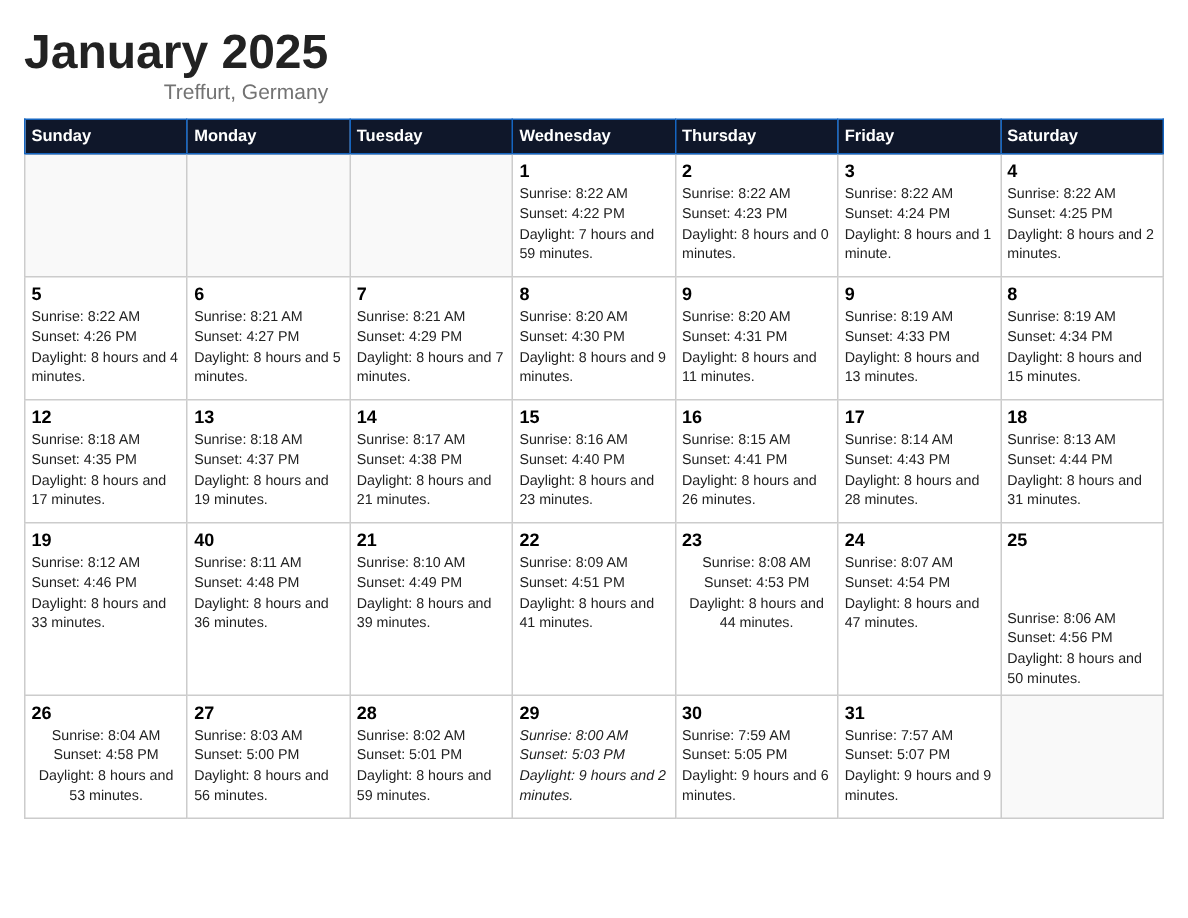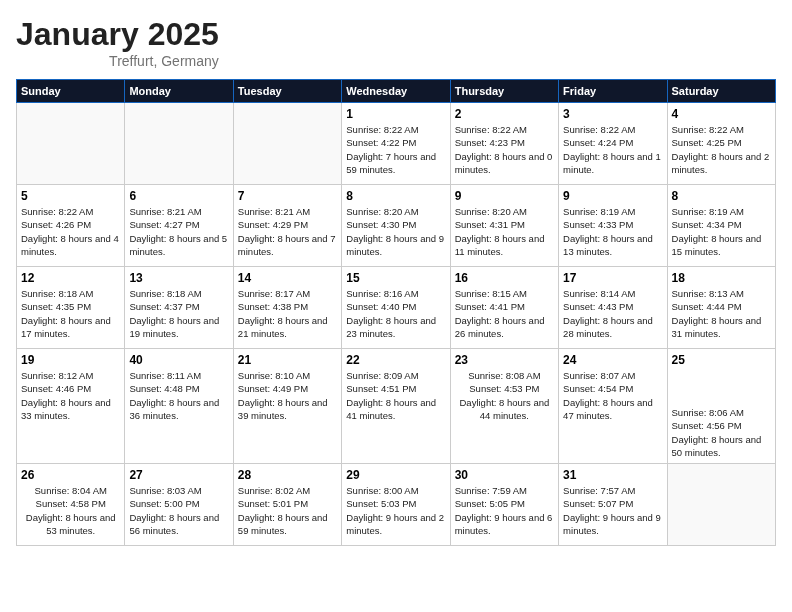--- a/index.html
+++ b/index.html
@@ -282,21 +282,21 @@
 Daylight: 8 hours and 56 minutes.</div>
         </td>
         <td>
           <span class="day-num">28</span>
           <div class="cell-text" style="white-space: pre-line;">Sunrise: 8:02 AM
 Sunset: 5:01 PM
 Daylight: 8 hours and 59 minutes.</div>
         </td>
         <td>
           <span class="day-num">29</span>
-          <div class="cell-text" style="white-space: pre-line;">Sunrise: 8:00 AM
+          <div class="cell-text" style="white-space: pre-line; font-style: italic;">Sunrise: 8:00 AM
 Sunset: 5:03 PM
 Daylight: 9 hours and 2 minutes.</div>
         </td>
         <td>
           <span class="day-num">30</span>
           <div class="cell-text" style="white-space: pre-line;">Sunrise: 7:59 AM
 Sunset: 5:05 PM
 Daylight: 9 hours and 6 minutes.</div>
         </td>
         <td>

